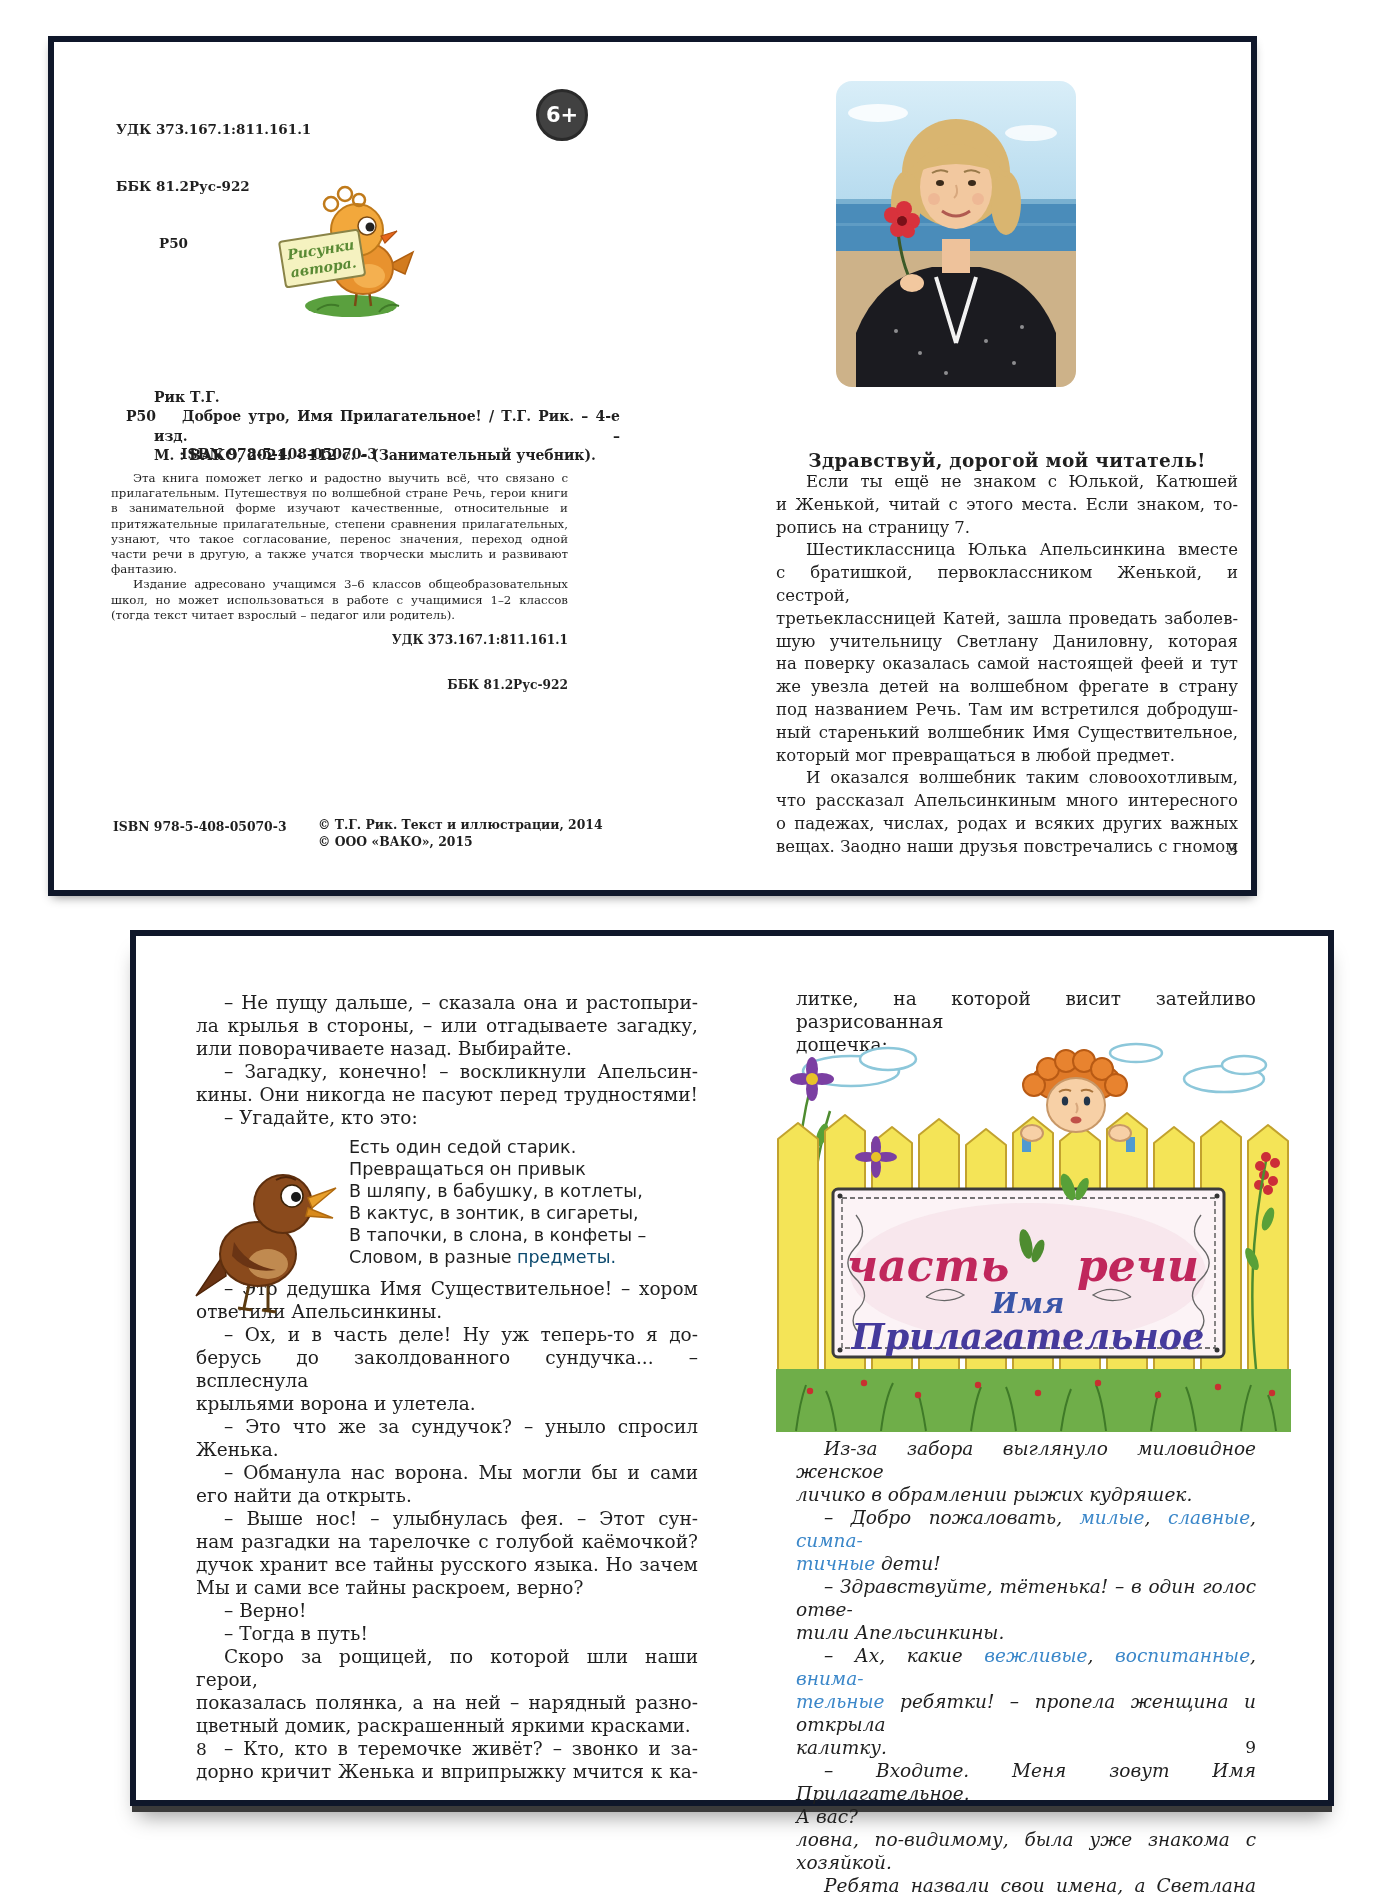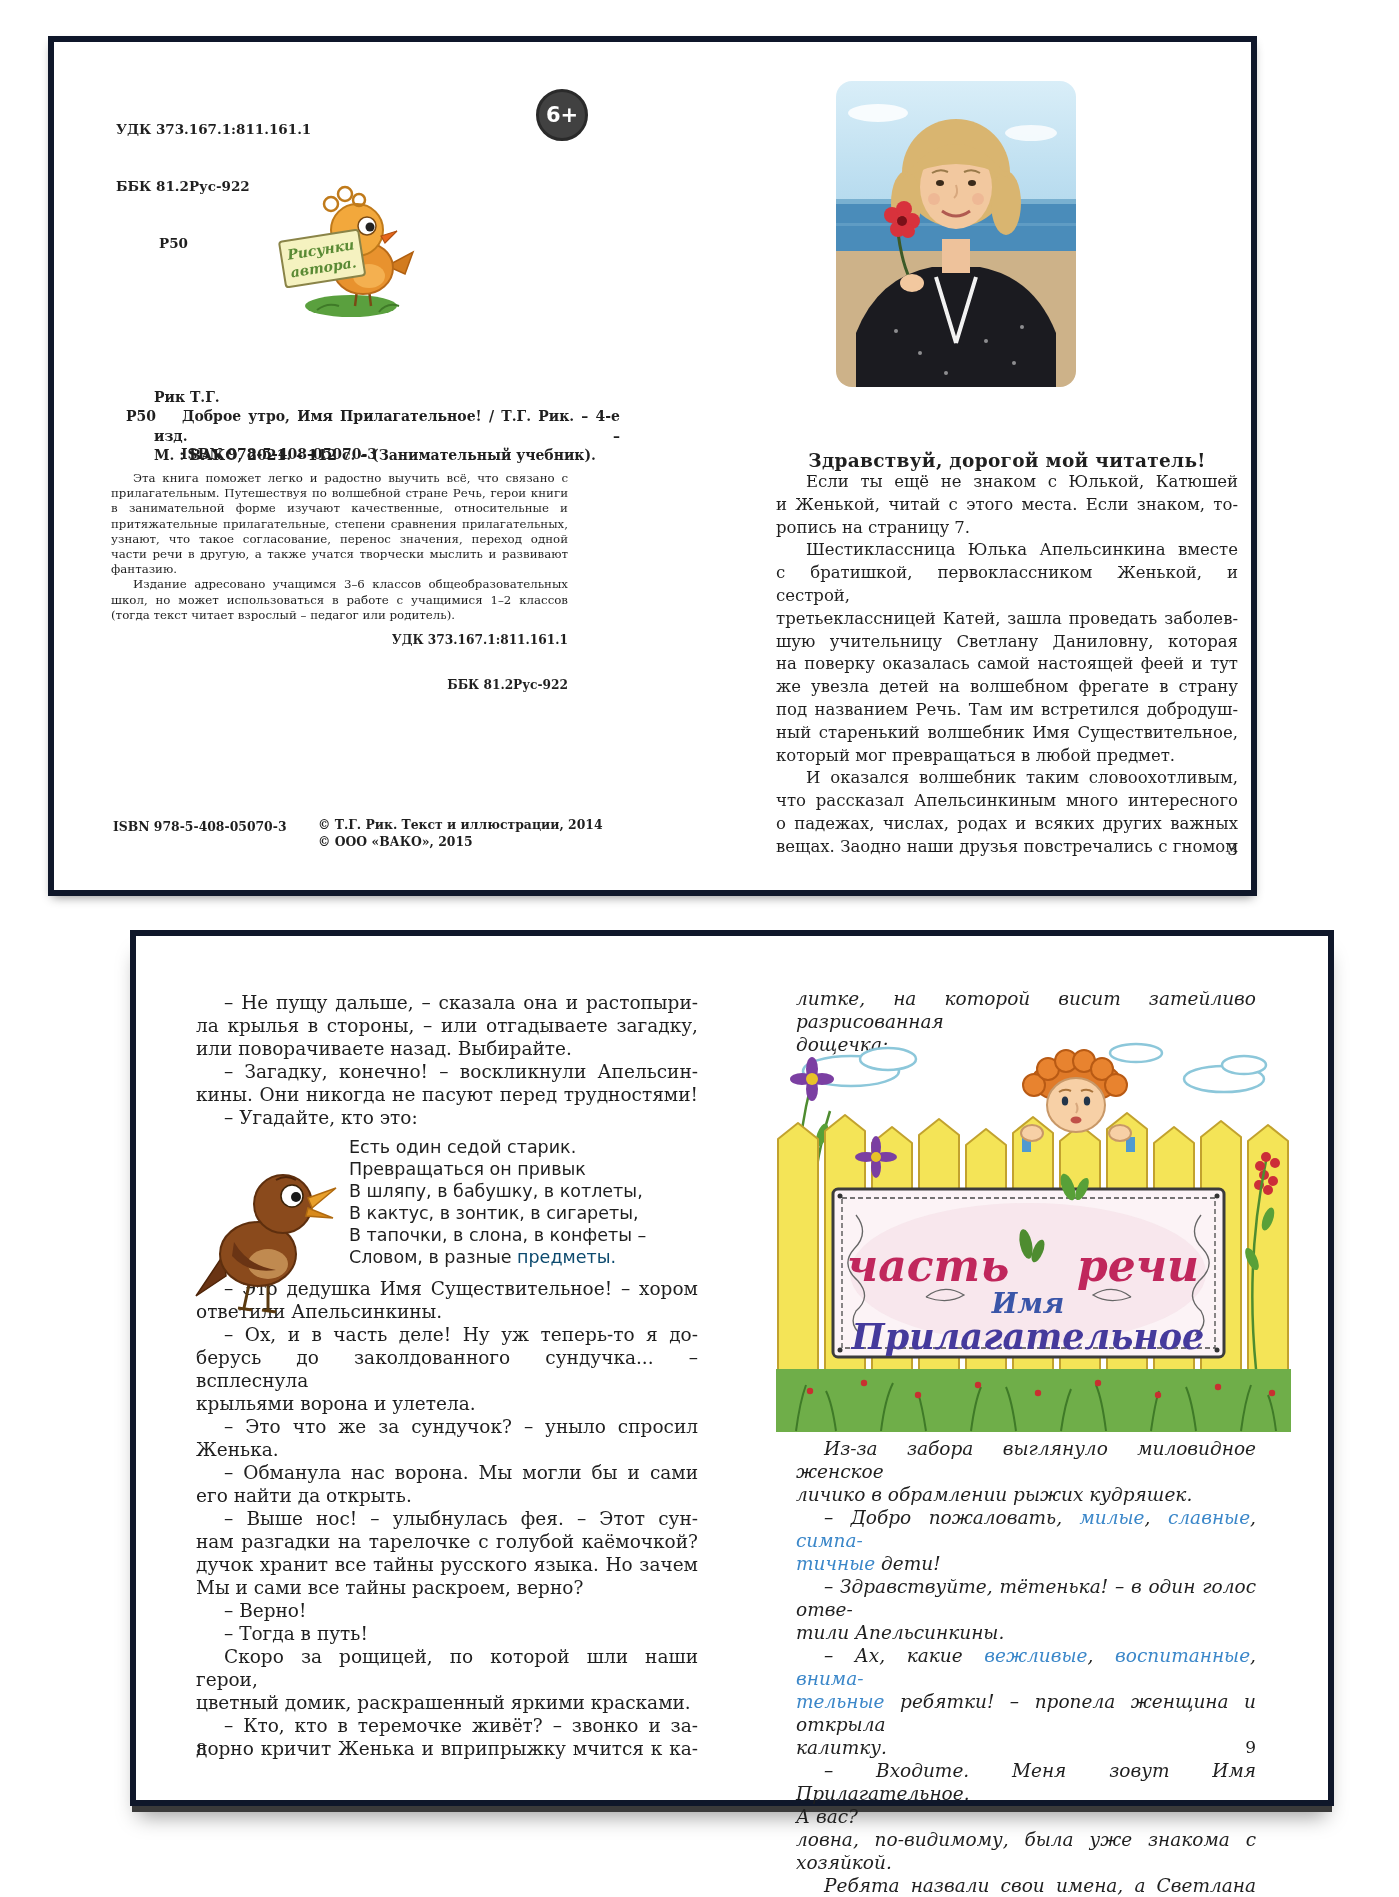--- a/index.html
+++ b/index.html
@@ -237,20 +237,21 @@
             <div class="line endline">Мы и сами все тайны раскроем, верно?</div>
           </div>
           <div class="para">
             <div class="line indent endline">– Верно!</div>
           </div>
           <div class="para">
             <div class="line indent endline">– Тогда в путь!</div>
           </div>
           <div class="para">
             <div class="line indent">Скоро за рощицей, по которой шли наши герои,</div>
+            <div class="line">показалась полянка, а на ней – нарядный разно-</div>
             <div class="line endline">цветный домик, раскрашенный яркими красками.</div>
           </div>
           <div class="para">
             <div class="line indent">– Кто, кто в теремочке живёт? – звонко и за-</div>
             <div class="line">дорно кричит Женька и вприпрыжку мчится к ка-</div>
           </div>
         </div>
     </div>
 
     <svg class="abs" style="left:52px;top:222px;" width="150" height="158" viewBox="0 0 150 158">
@@ -264,21 +265,21 @@
       <circle cx="95" cy="46" r="29" fill="#8a4a1c" stroke="#5e2f0e" stroke-width="2"></circle>
       <circle cx="104" cy="38" r="11" fill="#ffffff" stroke="#3a2208" stroke-width="1.5"></circle>
       <circle cx="108" cy="39" r="5" fill="#1a1a1a"></circle>
       <path d="M88 22 q10 -6 20 0" stroke="#4e2408" stroke-width="2" fill="none"></path>
       <path d="M120 40 L148 30 L124 50 Z" fill="#e8a02c" stroke="#b06a10" stroke-width="1.5"></path>
       <path d="M120 50 L145 60 L118 58 Z" fill="#d88a1c" stroke="#b06a10" stroke-width="1.5"></path>
     </svg>
 
     <div class="abs pagenum" style="left:60px;top:803px;">8</div>
 
-    <div class="abs col9" style="left:660px;top:51px;width:460px;font-style:italic;">
+    <div class="abs col9" style="left:660px;top:51px;width:460px;">
         <div class="para">
           <div class="line">литке, на которой висит затейливо разрисованная</div>
           <div class="line endline">дощечка:</div>
         </div>
       </div>
 
     <svg class="abs" style="left:640px;top:103px;" width="515" height="393" viewBox="0 0 515 393">
 
       <g stroke="#8cc7da" stroke-width="2.5" fill="#ffffff">
         <ellipse cx="75" cy="32" rx="48" ry="15"></ellipse>

